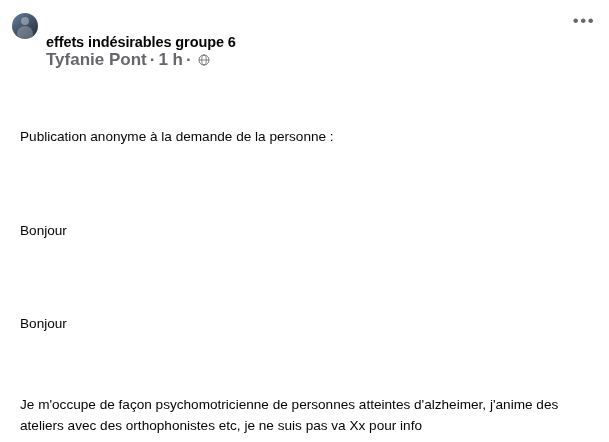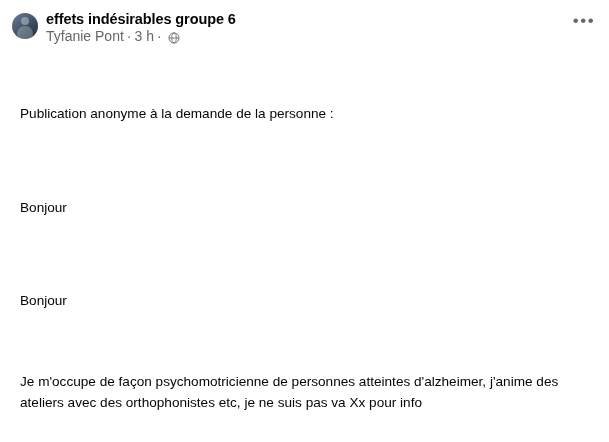--- a/index.html
+++ b/index.html
@@ -55,35 +55,37 @@
     height: 8px;
     border-radius: 50%;
     background: rgba(255,255,255,0.35);
   }
   .header-text {
     display: flex;
     flex-direction: column;
     justify-content: center;
     min-width: 0;
     flex: 1 1 auto;
+    margin-top: 23px;
   }
   .group-name {
     font-size: 14.5px;
     font-weight: bold;
     line-height: 18px;
     color: #050505;
     letter-spacing: -0.1px;
   }
   .meta-line {
     display: flex;
-    align-items: flex-end;
-    font-size: 14px;
+    align-items: center;
+    font-size: 17px;
     color: #65676b;
     line-height: 15px;
     margin-top: 1px;
+    font-weight: bold;
   }
   .author {
     color: #65676b;
   }
   .dot-sep {
     margin: 0 3px;
   }
   .globe-icon {
     display: inline-block;
     width: 12px;
@@ -130,21 +132,21 @@
 
 <div class="post">
 
   <div class="post-header">
     <div class="avatar"></div>
     <div class="header-text">
       <div class="group-name">effets indésirables groupe 6</div>
       <div class="meta-line">
         <span class="author">Tyfanie Pont</span>
         <span class="dot-sep">·</span>
-        <span>3 h</span>
+        <span>1 h</span>
         <span class="dot-sep">·</span>
         <span class="globe-icon">
           <svg width="12" height="12" viewBox="0 0 16 16" aria-hidden="true">
             <circle cx="8" cy="8" r="6.7" fill="none" stroke="#65676b" stroke-width="1.2"></circle>
             <ellipse cx="8" cy="8" rx="3" ry="6.7" fill="none" stroke="#65676b" stroke-width="1.1"></ellipse>
             <line x1="1.3" y1="8" x2="14.7" y2="8" stroke="#65676b" stroke-width="1.1"></line>
           </svg>
         </span>
       </div>
     </div>

